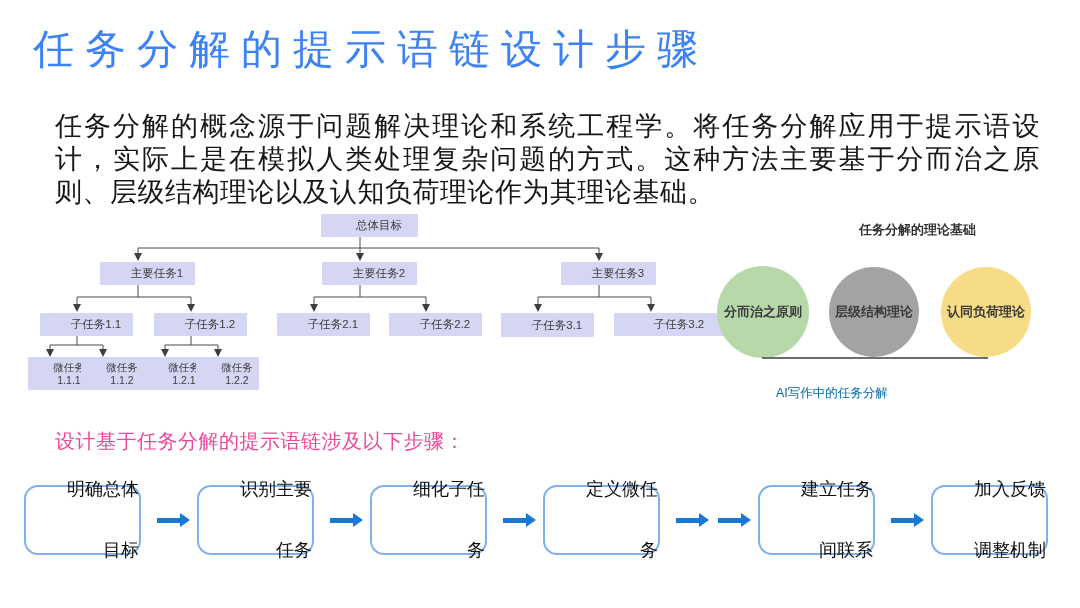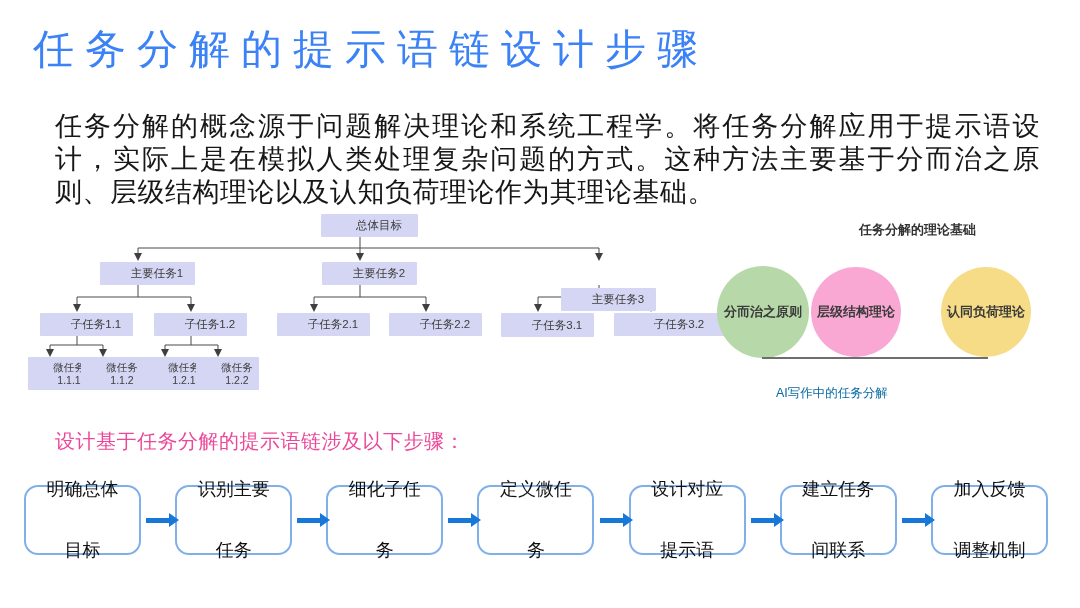--- a/index.html
+++ b/index.html
@@ -30,37 +30,37 @@
   
   .theory-title{
     left:776px;top:221px;width:200px;text-align:right;
     font-size:13px;font-weight:600;color:#333;
   }
   .circle{
     position:absolute;border-radius:50%;display:flex;align-items:center;justify-content:center;
     font-size:13px;font-weight:600;color:#3a3a3a;text-align:center;
   }
   .c-green{left:717px;top:266px;width:92px;height:92px;background:#b7d8a9;}
-  .c-blue {left:811px;top:267px;width:90px;height:90px;background:#f9a8d4;}
+  .c-blue {left:829px;top:267px;width:90px;height:90px;background:#a3a3a3;}
   .c-yellow{left:941px;top:267px;width:90px;height:90px;background:#f6dc86;}
   .baseline{left:762px;top:357px;width:226px;height:2px;background:#6e6e6e;}
   .theory-caption{
     left:776px;top:385px;width:200px;text-align:left;
     font-size:12.5px;color:#0369a1;
   }
   
   .steps-intro{left:55px;top:428px;font-size:20px;letter-spacing:0.5px;color:#ec4899;}
   
   .flow{
     left:24px;top:483px;width:1024px;height:74px;
     display:flex;align-items:center;justify-content:space-between;
   }
   .step{
     width:113px;height:66px;border:2px solid #7fb0ea;border-radius:14px;background:#fff;
-    display:flex;flex-direction:column;align-items:center;justify-content:center;
+    display:flex;flex-direction:column;align-items:flex-end;justify-content:center;
     font-size:18px;line-height:25px;color:#101010;text-align:center;flex:0 0 auto;gap:36px;
   }
   .farrow{flex:0 0 auto;width:24px;height:5px;background:#1878d8;position:relative;margin:0 2px;}
   .farrow::after{
     content:'';position:absolute;right:-9px;top:-5px;
     border-left:10px solid #1878d8;border-top:7.5px solid transparent;border-bottom:7.5px solid transparent;
   }
 </style>
 </head>
 <body>
@@ -105,21 +105,21 @@
     <line x1="191" y1="336" x2="191" y2="345"></line>
     <line x1="165" y1="345" x2="218" y2="345"></line>
     <line x1="165" y1="345" x2="165" y2="350" marker-end="url(#arr)"></line>
     <line x1="218" y1="345" x2="218" y2="350" marker-end="url(#arr)"></line>
   </g>
 </svg>
 
 <div class="tnode" style="left:321px;top:214px;width:78px;height:23px;">总体目标</div>
 <div class="tnode" style="left:100px;top:262px;width:76px;height:23px;">主要任务1</div>
 <div class="tnode" style="left:322px;top:262px;width:76px;height:23px;">主要任务2</div>
-<div class="tnode" style="left:561px;top:262px;width:76px;height:23px;margin-top:26px;">主要任务3</div>
+<div class="tnode" style="left:561px;top:262px;width:76px;height:23px;">主要任务3</div>
 <div class="tnode" style="left:40px;top:313px;width:74px;height:23px;">子任务1.1</div>
 <div class="tnode" style="left:154px;top:313px;width:74px;height:23px;">子任务1.2</div>
 <div class="tnode" style="left:277px;top:313px;width:74px;height:23px;">子任务2.1</div>
 <div class="tnode" style="left:389px;top:313px;width:74px;height:23px;">子任务2.2</div>
 <div class="tnode" style="left:501px;top:313px;width:74px;height:24px;">子任务3.1</div>
 <div class="tnode" style="left:614px;top:313px;width:92px;height:23px;">子任务3.2</div>
 <div class="tnode micro" style="left:28px;top:357px;width:44px;height:33px;">微任务
 1.1.1</div>
 <div class="tnode micro" style="left:81px;top:357px;width:44px;height:33px;">微任务
 1.1.2</div>
@@ -151,24 +151,20 @@
   <div class="step">
     <span>细化子任</span>
     <span>务</span>
   </div>
   <div class="farrow"></div>
   <div class="step">
     <span>定义微任</span>
     <span>务</span>
   </div>
   <div class="farrow"></div>
-  <div class="step">
-    <span>设计对应</span>
-    <span>提示语</span>
-  </div>
   <div class="farrow"></div>
   <div class="step">
     <span>建立任务</span>
     <span>间联系</span>
   </div>
   <div class="farrow"></div>
   <div class="step">
     <span>加入反馈</span>
     <span>调整机制</span>
   </div>

